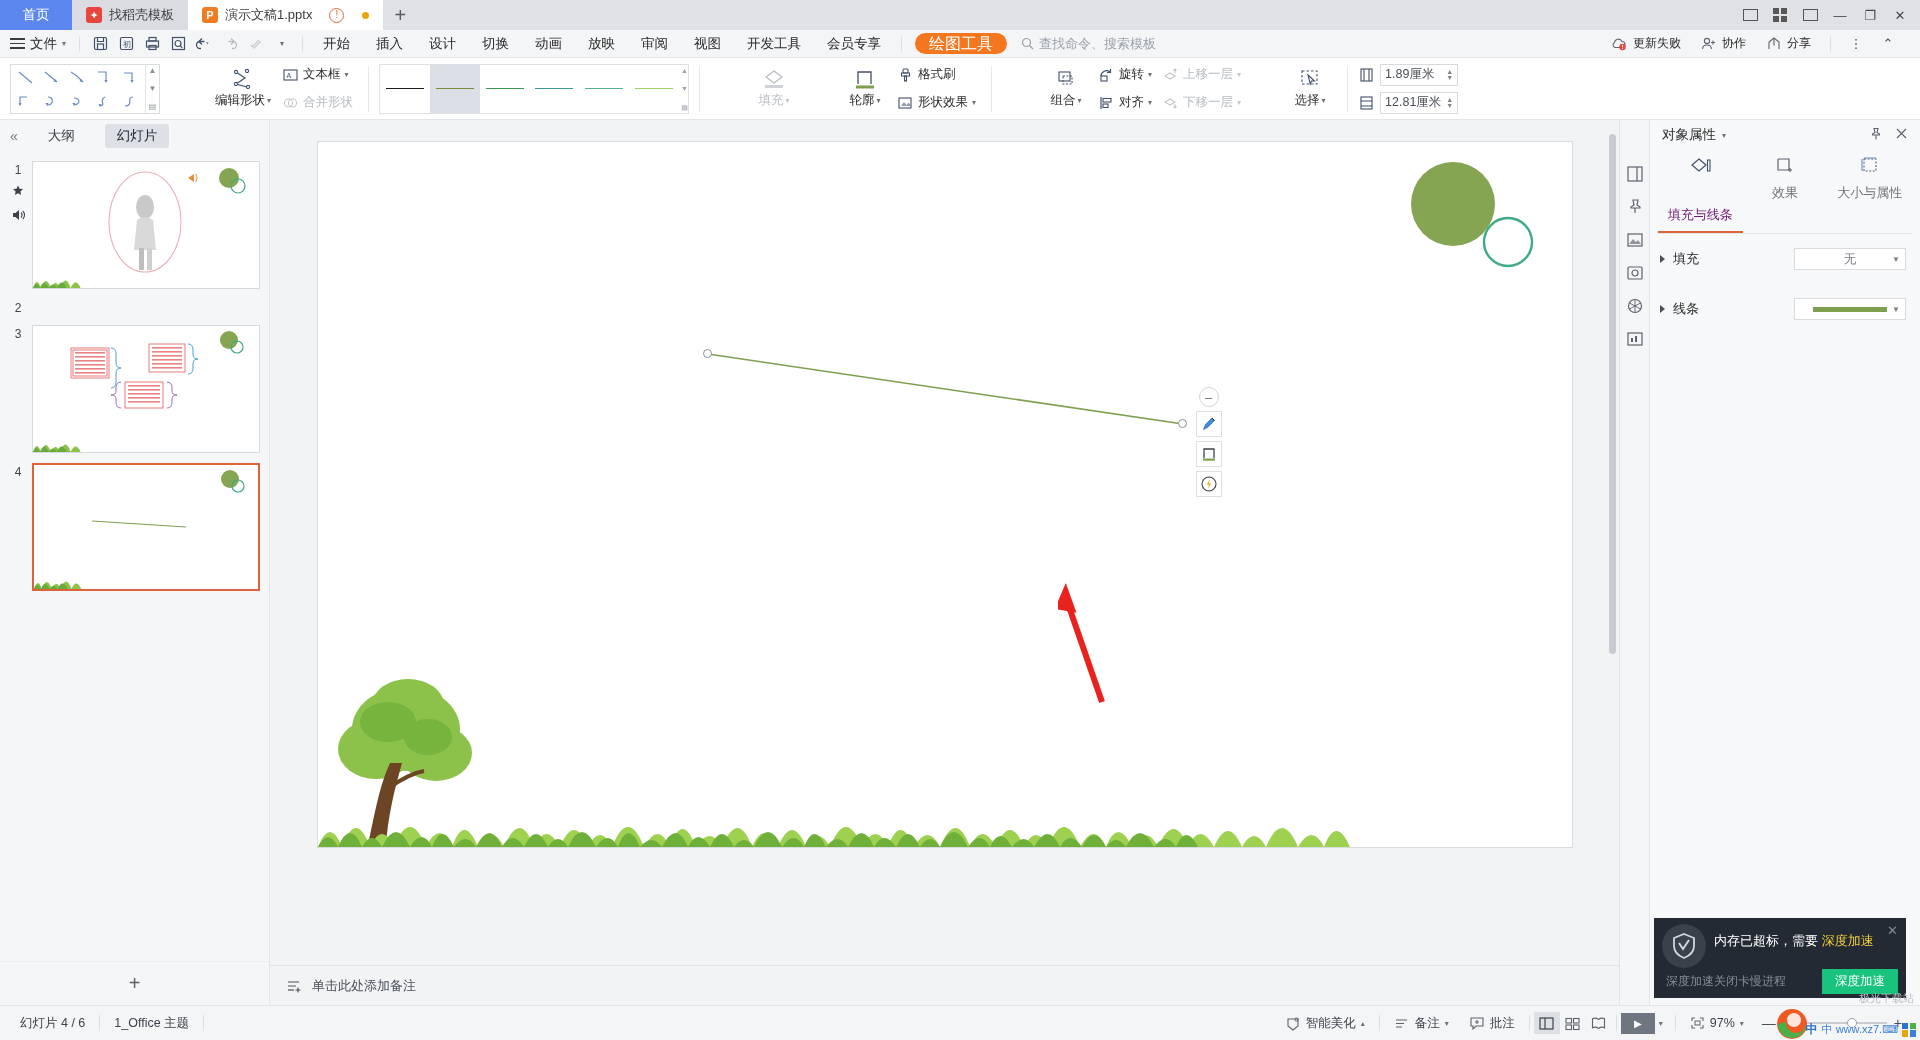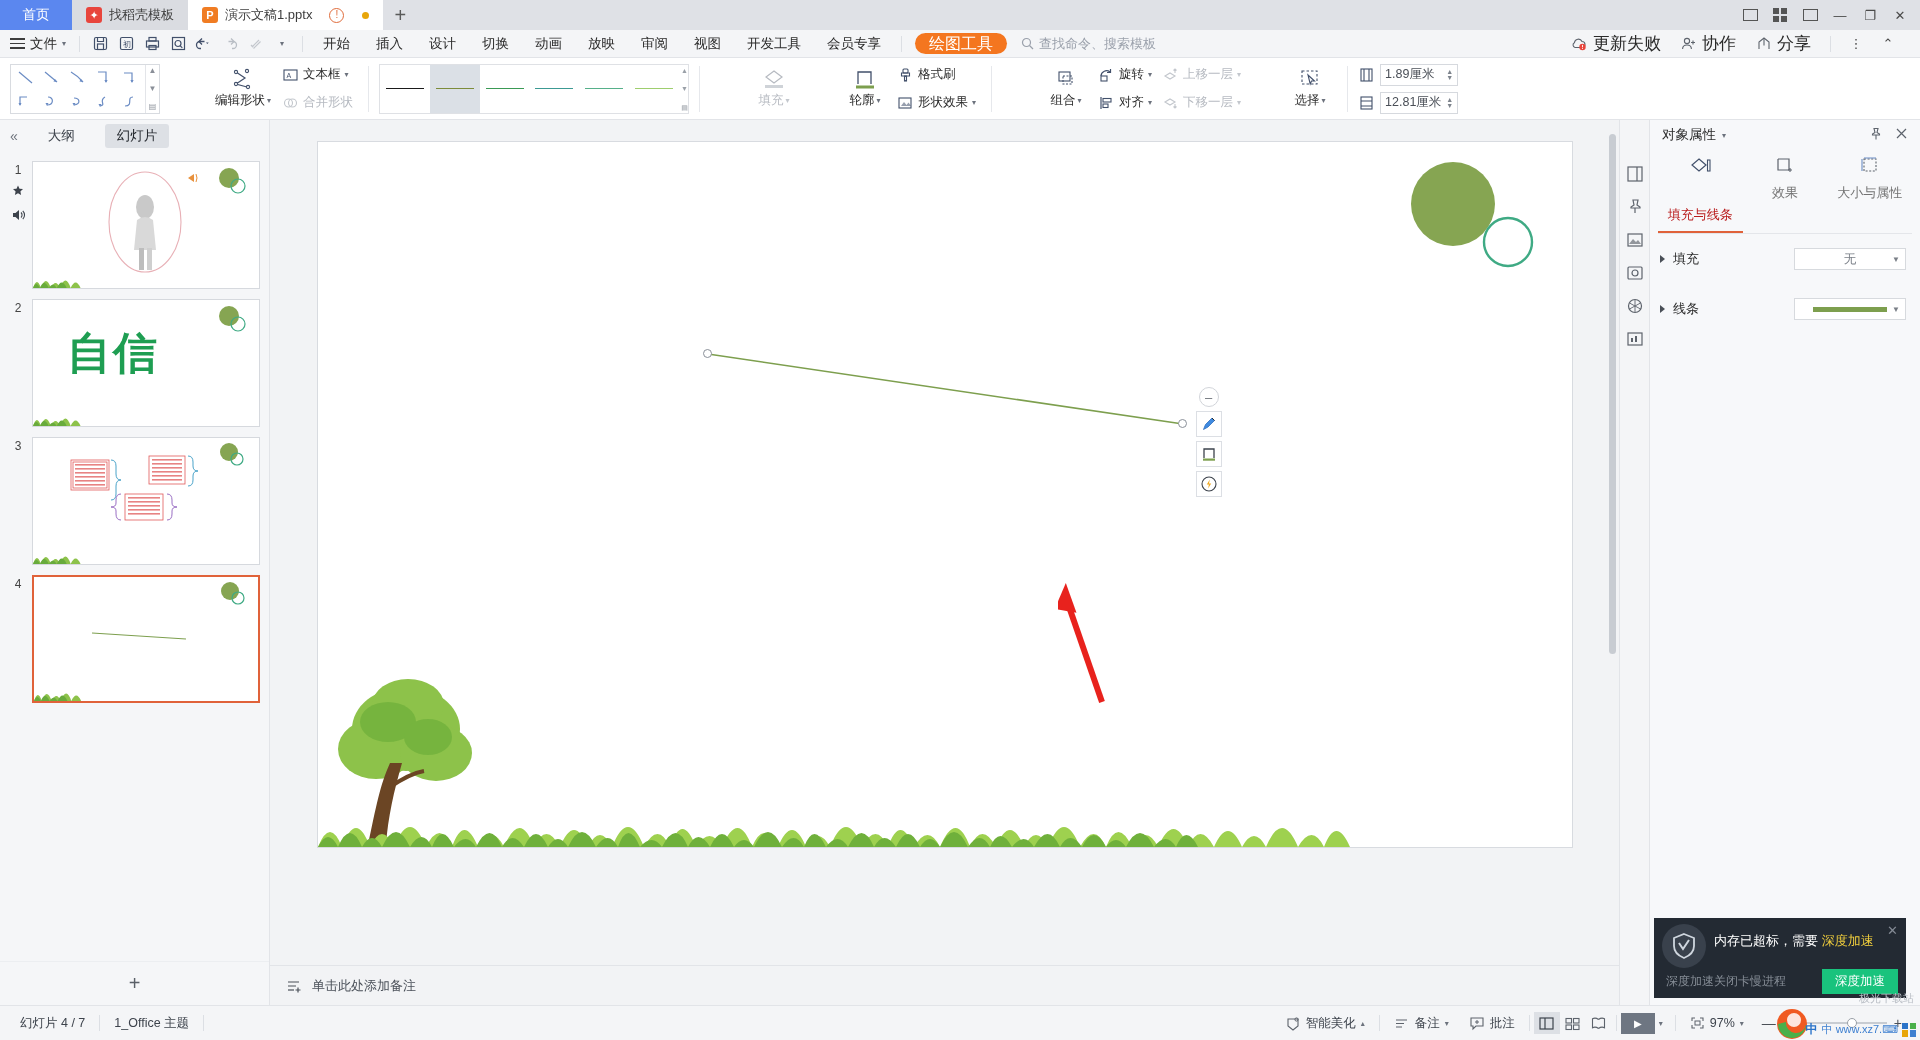--- a/index.html
+++ b/index.html
@@ -46,21 +46,21 @@
   .hamb i { height:1.6px; background:#3d3d3d; display:block; }
   .qico { width:26px; height:24px; display:flex; align-items:center; justify-content:center;
           color:#42506b; }
   .qico svg { display:block; }
   .msep { width:1px; height:16px; background:#dcdfe4; margin:0 7px; }
   .m-item { padding:0 13px; height:28px; line-height:28px; font-size:13.5px; color:#2b2b2b; }
   .m-item.tool { background:#f4761f; color:#fff; border-radius:13px; height:21px;
                  line-height:21px; padding:0 14px; font-size:16px; margin-left:6px;}
   .m-search { display:flex; align-items:center; gap:5px; margin-left:14px; color:#9aa0ab; font-size:13px; }
   .m-right { margin-left:auto; display:flex; align-items:center; gap:4px; padding-right:10px; }
-  .mr-item { display:flex; align-items:center; gap:5px; font-size:17px; color:#2b2b2b; padding:0 8px; }
+  .mr-item { display:flex; align-items:center; gap:5px; font-size:12px; color:#2b2b2b; padding:0 8px; }
 
   
   #ribbon { height:62px; background:#fff; display:flex; align-items:center;
             border-bottom:1px solid #e2e4e8; padding:0 4px; }
   .rgroup { display:flex; align-items:center; height:56px; padding:0 6px; }
   .rsep { width:1px; height:46px; background:#e6e8ec; margin:0 4px; }
 
   .shapegal { border:1px solid #d8dbe0; display:flex; height:50px; }
   .shapegrid { display:grid; grid-template-columns:repeat(5,26px); grid-template-rows:24px 24px;
                padding:1px 2px; }
@@ -146,21 +146,21 @@
 
   
   #props { width:271px; background:#f7f8fa; border-left:1px solid #e2e4e8;
            display:flex; flex-direction:column; }
   .pp-head { height:30px; display:flex; align-items:center; padding:0 12px; gap:6px; }
   .pp-title { font-size:13.5px; color:#2b2b2b; }
   .pp-head .sp { margin-left:auto; display:flex; gap:12px; color:#5d636c; }
   .pp-tabs { display:flex; padding:6px 8px 0 8px; }
   .pp-tab { flex:1; display:flex; flex-direction:column; align-items:center; gap:6px;
             font-size:13px; color:#737373; padding-bottom:7px; }
-  .pp-tab.active { color:#b91c1c; border-bottom:2px solid #e0623a;gap:28px; }
+  .pp-tab.active { color:#701a75; border-bottom:2px solid #e0623a;gap:28px; }
   .pp-div { height:1px; background:#e4e6ea; margin:0 8px; }
   .pp-row { display:flex; align-items:center; padding:14px 14px 14px 10px; }
   .pp-lbl { font-size:13px; color:#2b2b2b; display:flex; align-items:center; gap:8px; }
   .tri { width:0;height:0;border-left:5px solid #4a4f57;border-top:4px solid transparent;
          border-bottom:4px solid transparent; }
   .pp-ctl { margin-left:auto; width:112px; height:22px; border:1px solid #d7dade; background:#fff;
             display:flex; align-items:center; justify-content:center; position:relative; font-size:12.5px;
             color:#7a7f87; }
   .pp-ctl .dd { position:absolute; right:5px; font-size:8px; color:#7a7f87; }
   .pp-lineprev { width:74px; height:5px; background:#7d9f4e; }
@@ -662,31 +662,20 @@
           <svg class="grass" viewBox="0 0 228 20" preserveAspectRatio="none">
             <path d="M0 20 q4 -12 8 0 q5 -14 10 0 q5 -10 9 0 q6 -15 11 0 q5 -11 10 0 L44 20z" fill="#8dc24a"></path>
             <path d="M0 20 q3 -8 7 0 q4 -10 9 0 q4 -7 8 0 q5 -11 10 0 L40 20z" fill="#68ab3c"></path>
           </svg>
         </div>
       </div>
 
       <div class="sp-row">
         <div class="sp-meta">
           <span class="sp-num">2</span>
-        </div>
-        <div class="thumb">
-          <div style="position:absolute;left:34px;top:24px;font-size:44px;font-weight:bold;color:#1e9e52;letter-spacing:2px;font-family:'Liberation Sans',sans-serif;">自信</div>
-          <svg width="228" height="128" style="position:absolute;left:0;top:0">
-            <circle cx="196" cy="16" r="10" fill="#86a552"></circle>
-            <circle cx="205" cy="24" r="7" fill="none" stroke="#3faa84" stroke-width="1.2"></circle>
-          </svg>
-          <svg class="grass" viewBox="0 0 228 20" preserveAspectRatio="none">
-            <path d="M0 20 q4 -12 8 0 q5 -14 10 0 q5 -10 9 0 q6 -15 11 0 q5 -11 10 0 L44 20z" fill="#8dc24a"></path>
-            <path d="M0 20 q3 -8 7 0 q4 -10 9 0 q4 -7 8 0 q5 -11 10 0 L40 20z" fill="#68ab3c"></path>
-          </svg>
         </div>
       </div>
 
       <div class="sp-row">
         <div class="sp-meta">
           <span class="sp-num">3</span>
         </div>
         <div class="thumb">
           <svg width="228" height="128" style="position:absolute;left:0;top:0">
             <g stroke="#e05a5a" stroke-width="0.8" fill="none">
@@ -934,21 +923,21 @@
       </span>
       <span class="pp-ctl">
         <span class="pp-lineprev"></span>
         <span class="dd">▼</span>
       </span>
     </div>
   </div>
 </div>
 
 <div id="status">
-  <span class="st-item">幻灯片 4 / 7</span>
+  <span class="st-item">幻灯片 4 / 6</span>
   <span class="st-sep"></span>
   <span class="st-item">1_Office 主题</span>
   <span class="st-sep"></span>
 
   <span class="st-right">
     <span class="st-item">
       <svg width="16" height="15" viewBox="0 0 16 15">
           <path d="M3 3h10v7l-5 4-5-4z" fill="none" stroke="#5d636c" stroke-width="1.1"></path>
           <circle cx="11.5" cy="3.5" r="1.6" fill="none" stroke="#5d636c" stroke-width="1"></circle>
         </svg>

